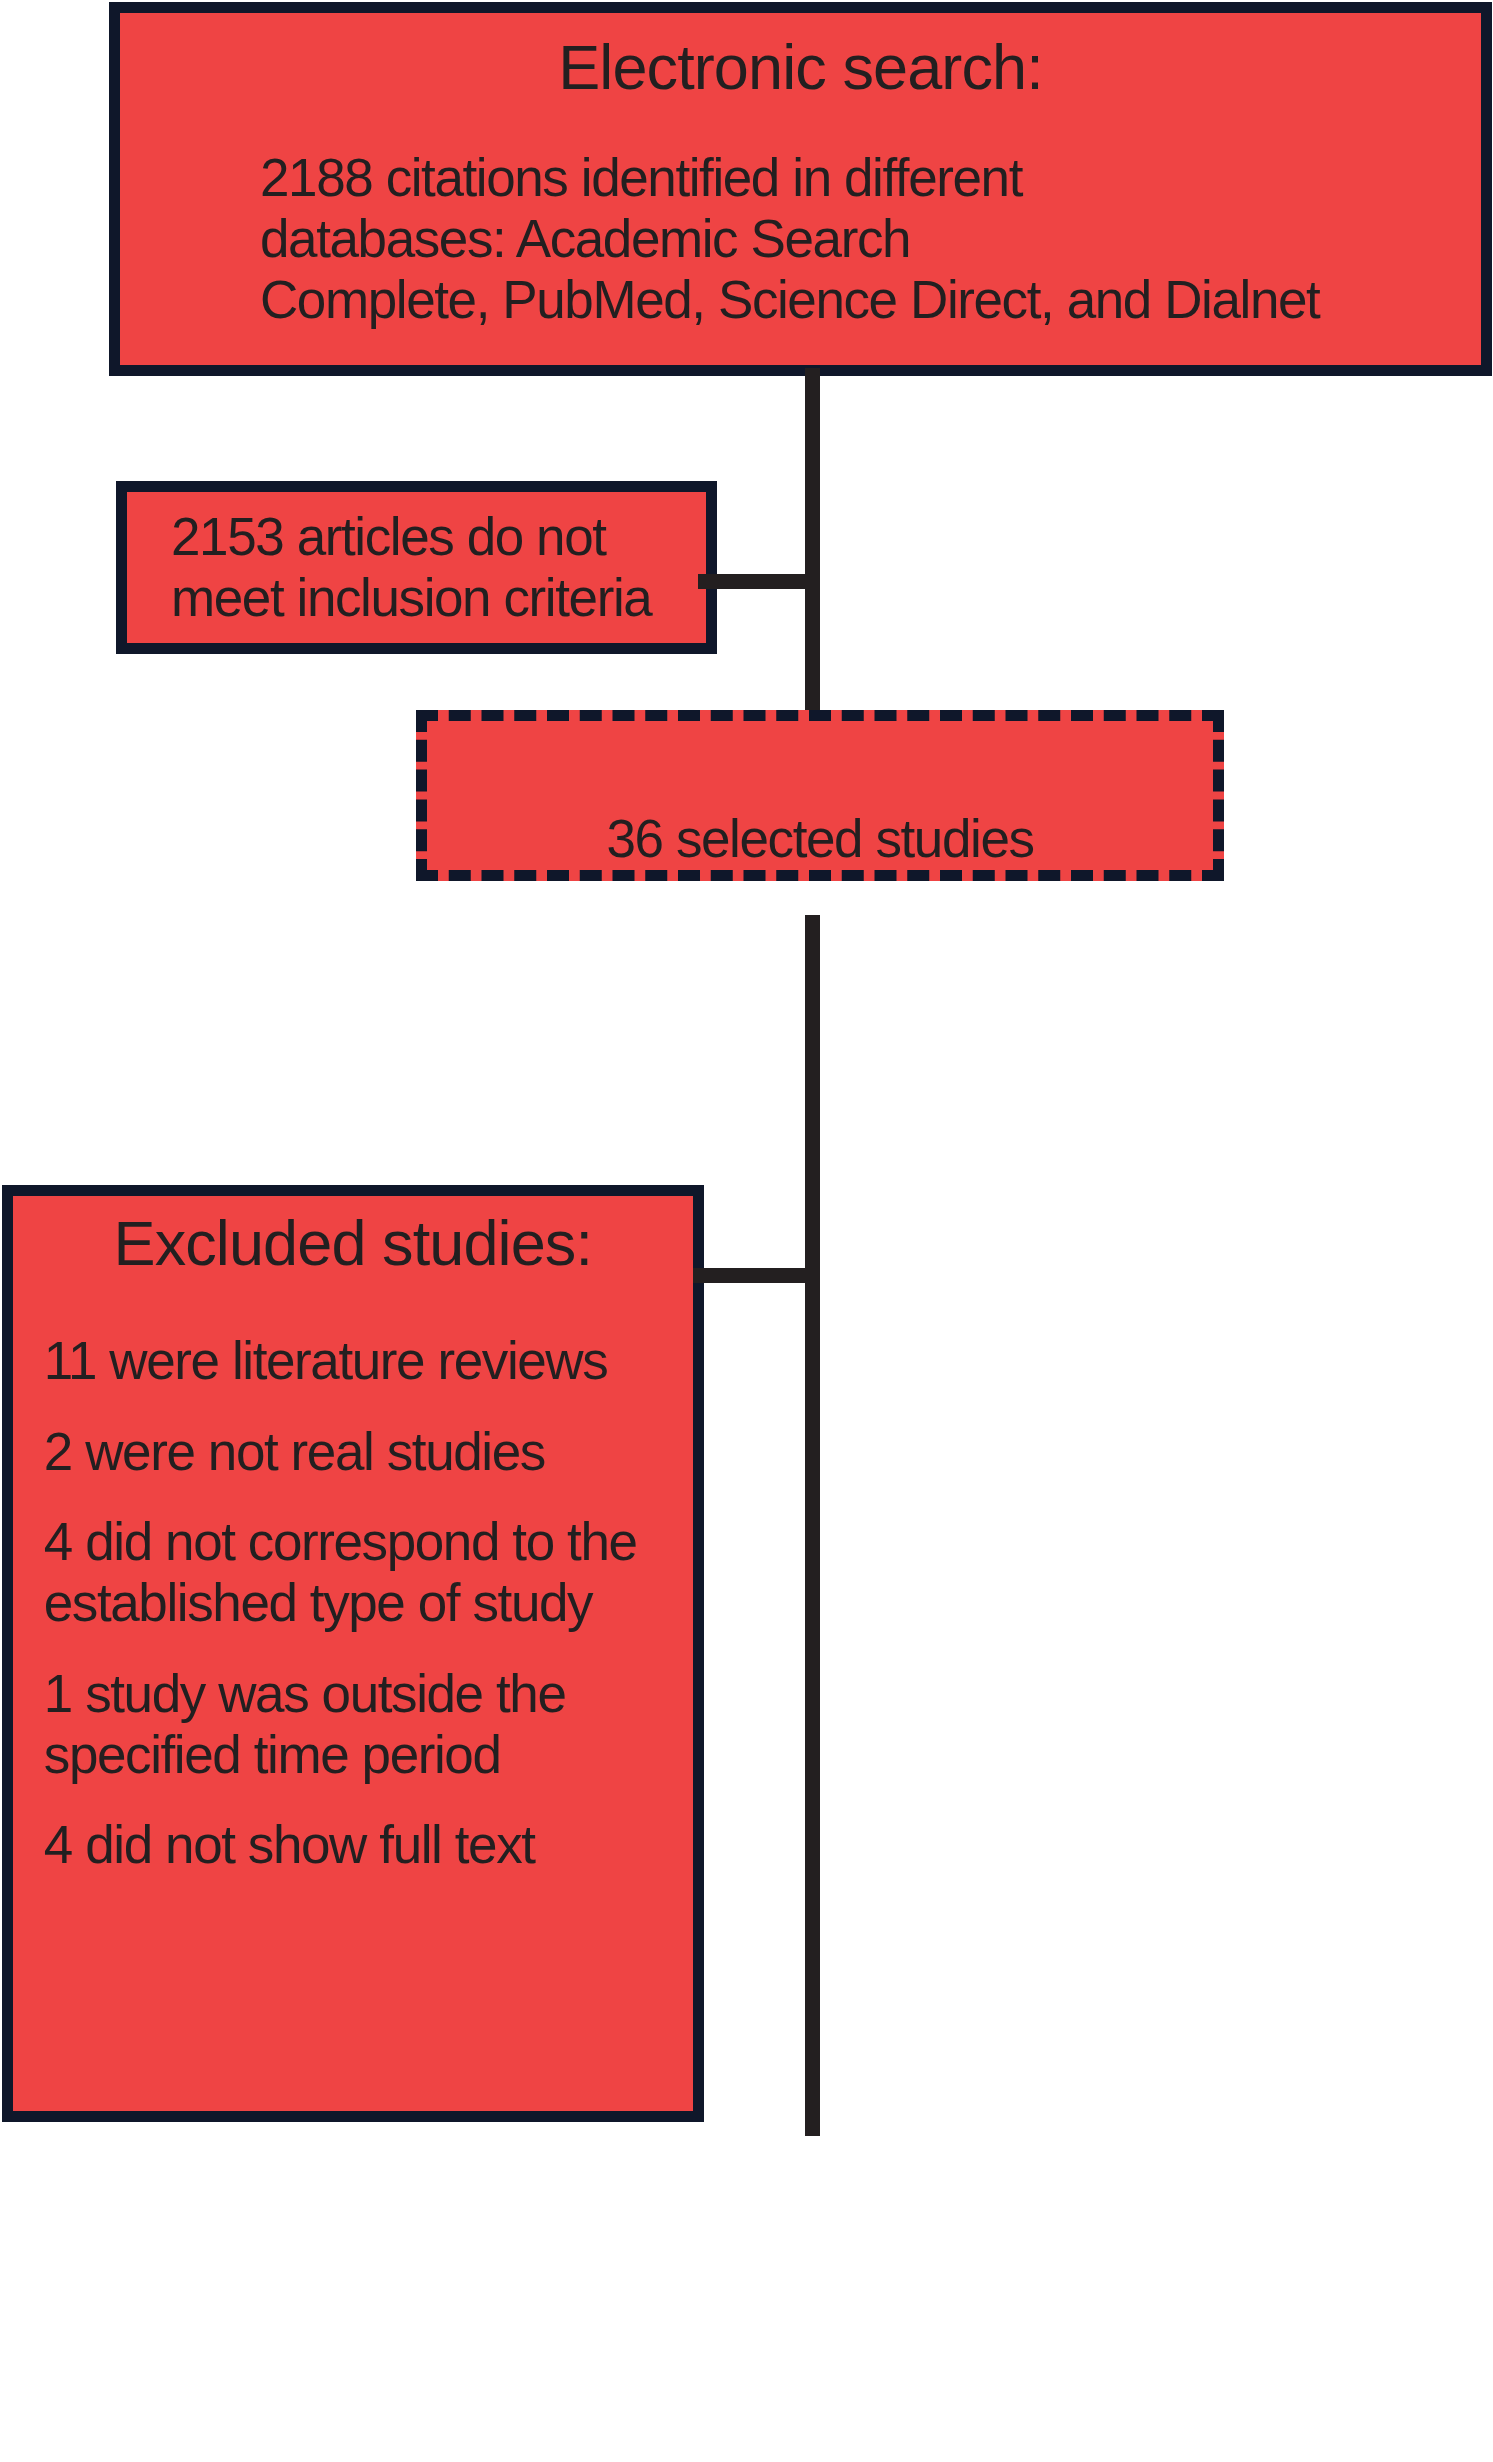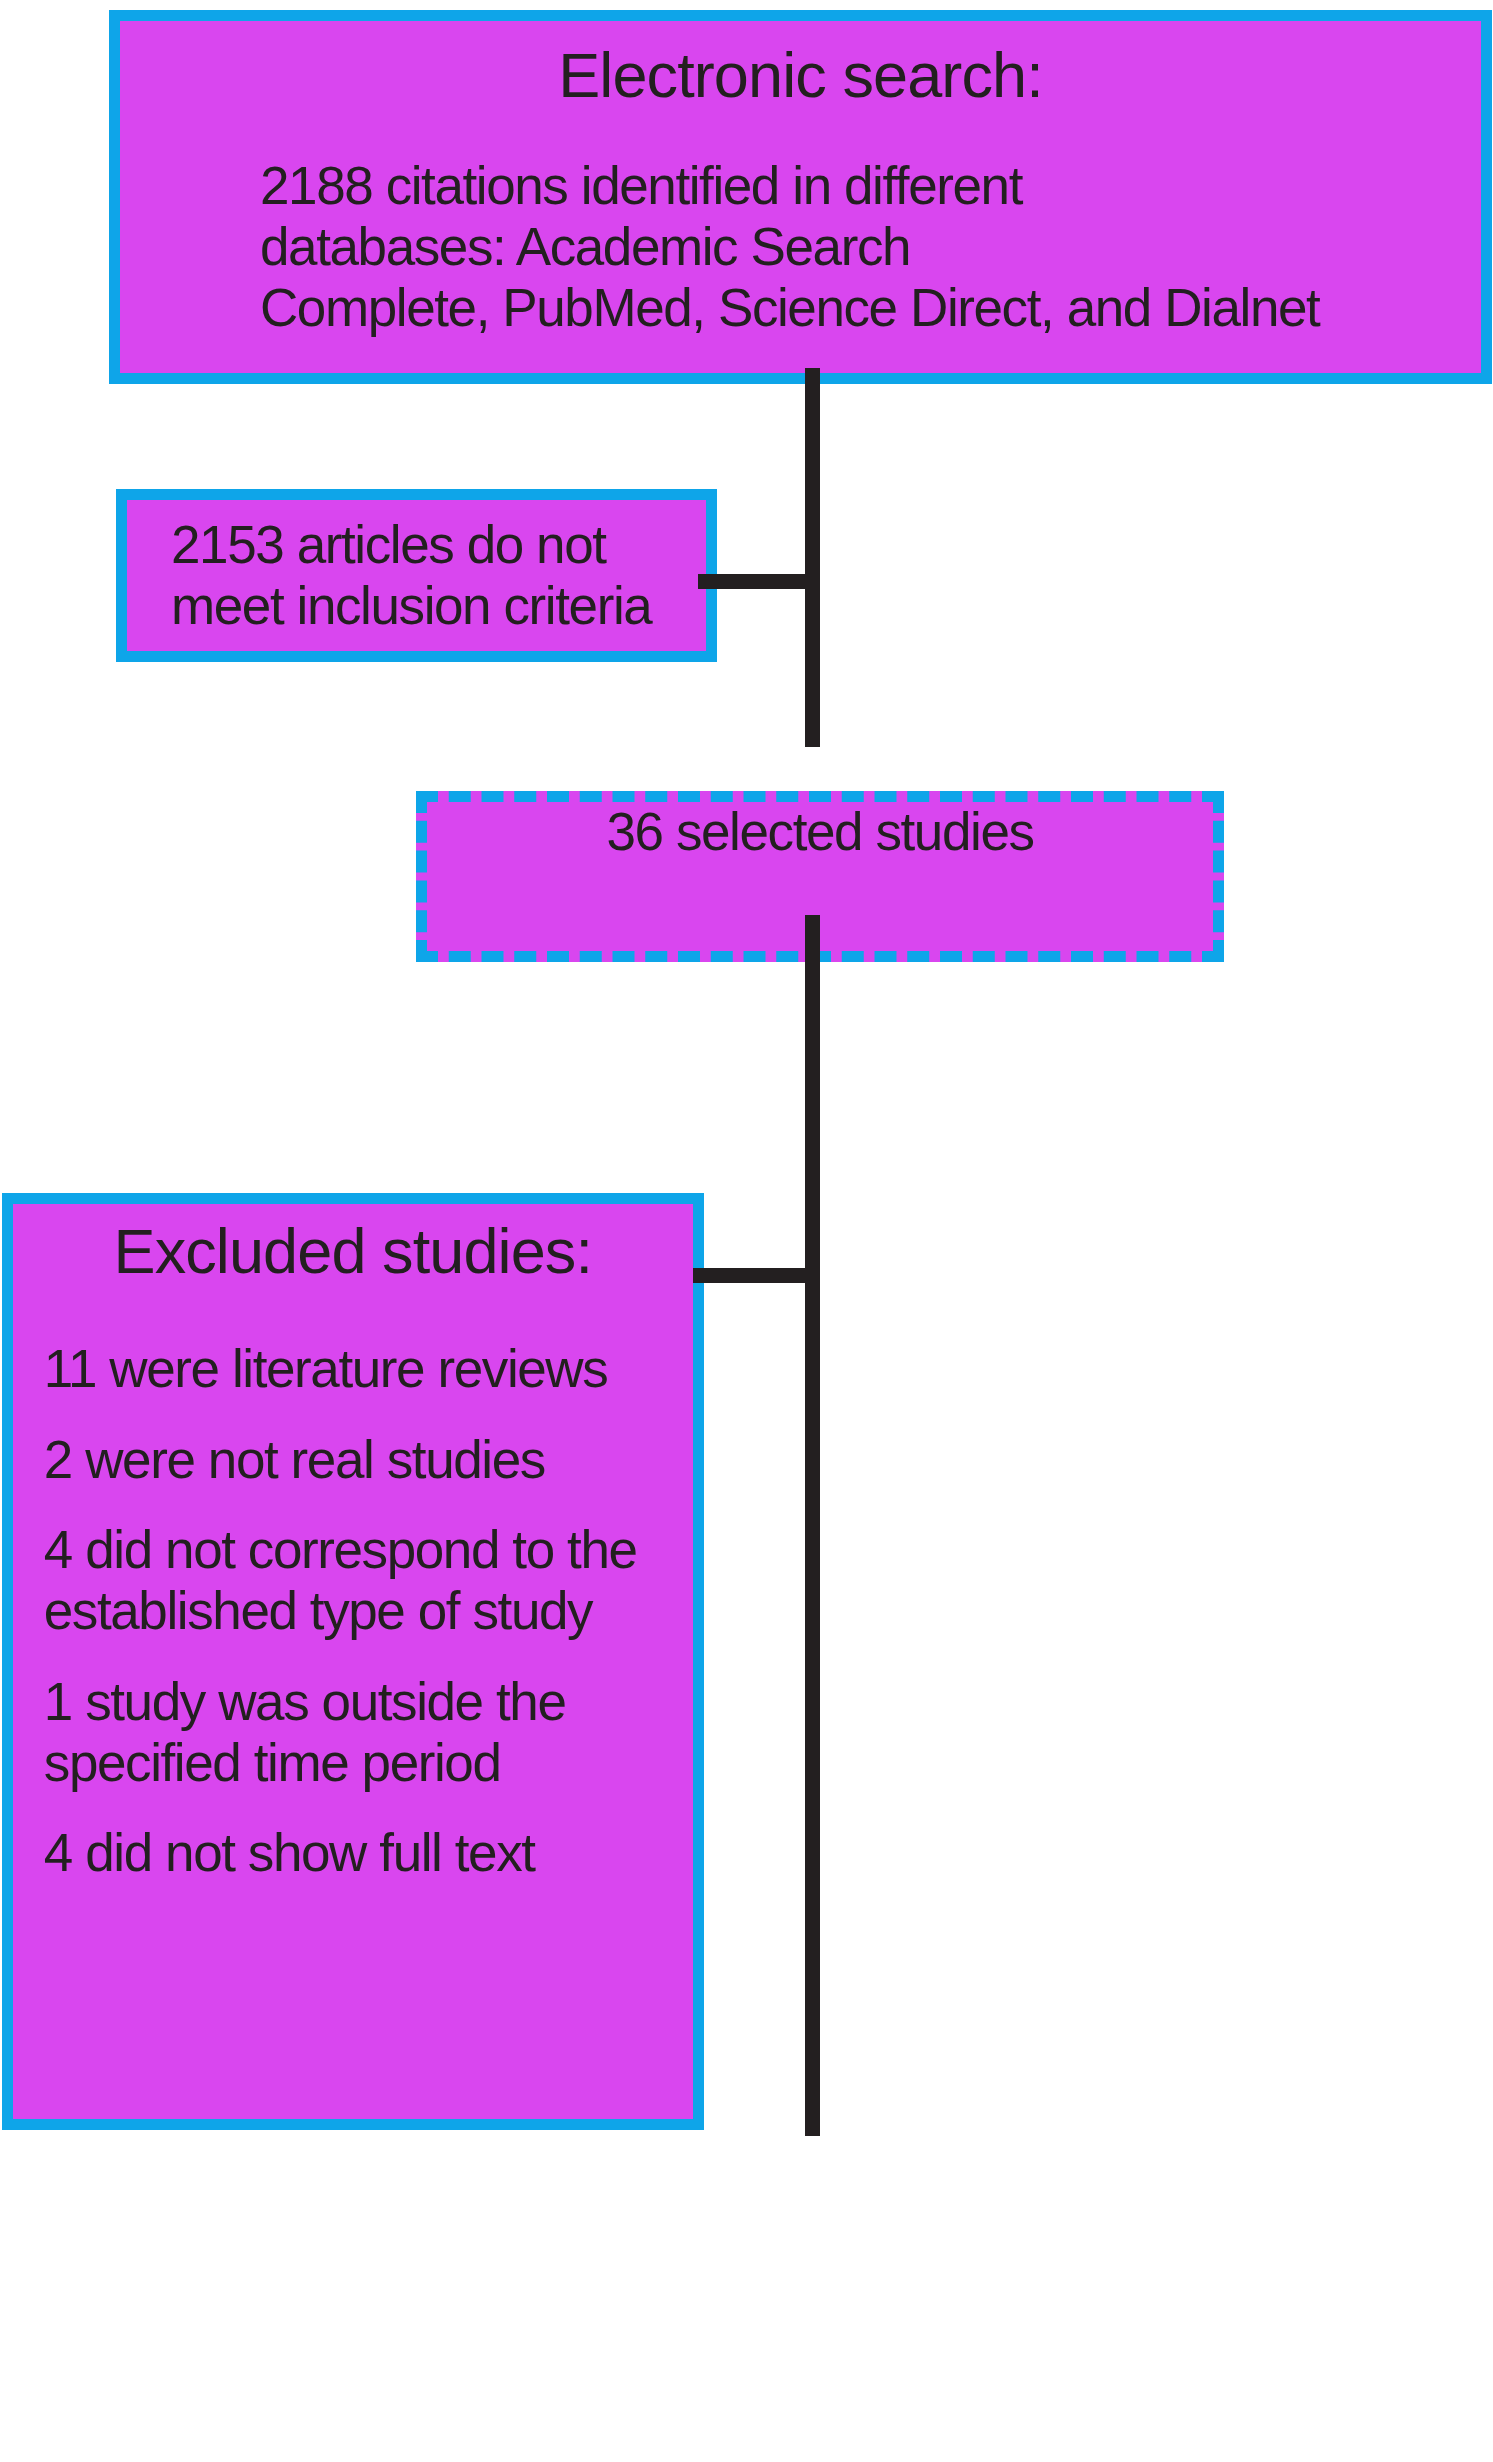--- a/index.html
+++ b/index.html
@@ -12,23 +12,22 @@
     width: 1494px;
     height: 2462px;
     background: #ffffff;
     font-family: "Liberation Sans", sans-serif;
     color: #231f20;
     overflow: hidden;
   }
   .box {
     position: absolute;
     box-sizing: border-box;
-    border: 11px solid #0ea5e9;
-    background: #d946ef;
-    margin-top: 8px;
+    border: 11px solid #0f172a;
+    background: #ef4444;
   }
   .box.dashed {
     border-style: dashed;
   }
   .line {
     position: absolute;
     background: #231f20;
   }
   .title {
     font-size: 63px;
@@ -47,22 +46,22 @@
   .top-box { left: 109px; top: 1.8px; width: 1383px; height: 374px; padding-top: 18.4px; }
   .top-box .body-text { margin: 44px 0 0 140px; }
   
   .side-box-1 {
     left: 116px; top: 481px; width: 601px; height: 173px;
     display: flex; flex-direction: column; justify-content: center;
     padding-left: 44px;
   }
   
   .selected-box {
-    left: 416px; top: 783px; width: 808px; height: 171px;
-    display: flex; align-items: flex-start; justify-content: center;
+    left: 416px; top: 710px; width: 808px; height: 171px;
+    display: flex; align-items: flex-end; justify-content: center;
     text-align: center;
   }
   
   .excluded-box { left: 1.8px; top: 1185px; width: 702px; height: 937px; padding-top: 11px; }
   .excluded-items { margin: 52px 18.4px 0 31px; }
   .excluded-item { margin-bottom: 29.5px; }
   
   .included-box { left: 416px; top: 2129px; width: 808px; height: 328px; padding-top: 26px; }
   .included-box .body-text { margin-top: 33px; text-align: center; }
   

